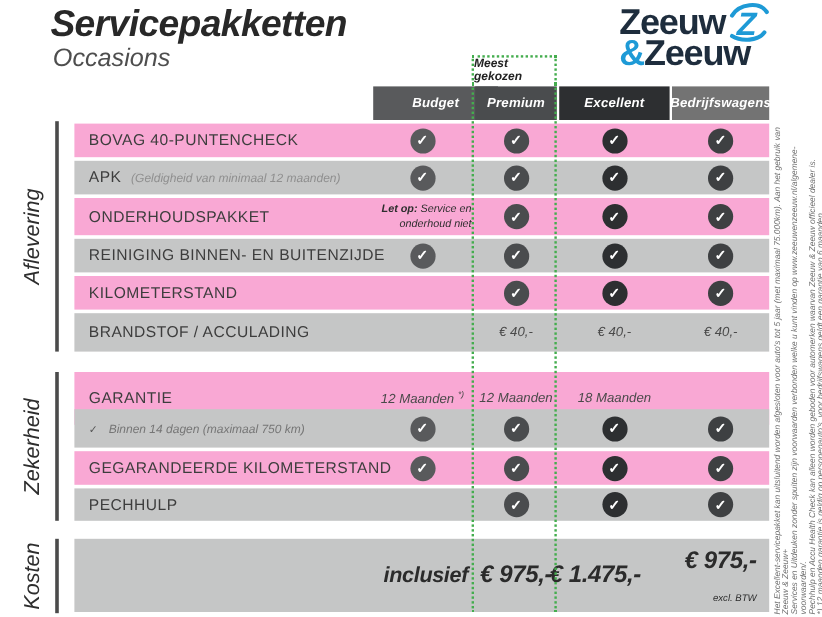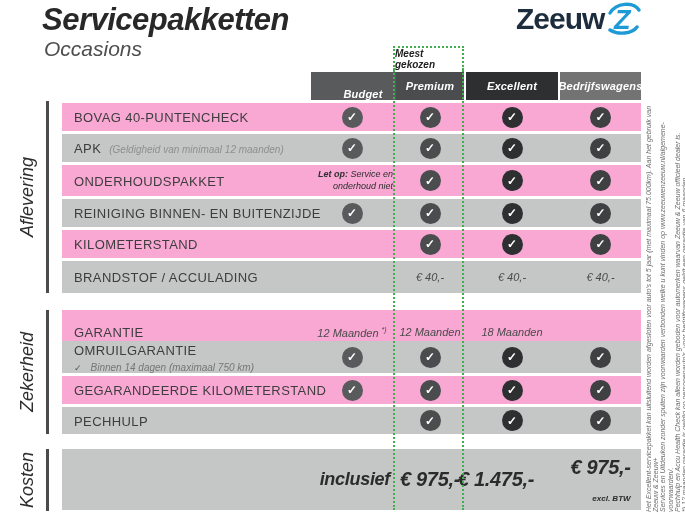--- a/index.html
+++ b/index.html
@@ -33,21 +33,21 @@
   .cell{position:absolute;top:0;height:100%;display:flex;align-items:center;justify-content:center;box-sizing:border-box}
   .circle{width:21px;height:21px;border-radius:50%;color:#fff;display:flex;align-items:center;justify-content:center;font-size:12px;font-weight:bold}
   .cell-text{font-style:italic;font-size:11px;color:#4a4a4a;white-space:nowrap}
   .cell-text sup{font-size:7px}
   .note{font-size:9px;font-style:italic;color:#2e2e2e;text-align:right;line-height:1.3;width:100px}
   .note b{font-weight:bold}
 
   .price{font-style:italic;font-weight:bold;color:#2b2b2b;font-size:20px;letter-spacing:-0.3px;white-space:nowrap}
   .price-incl{font-size:18px}
   .price-stack{display:flex;flex-direction:column;align-items:flex-end}
-  .price-sub{font-size:8px;font-weight:bold;font-style:italic;color:#2b2b2b;margin-top:15px}
+  .price-sub{font-size:8px;font-weight:normal;font-style:italic;color:#2b2b2b;margin-top:15px}
 
   .side-bar{position:absolute;left:46px;width:3px;background:#4b4b4b}
   .side-label{position:absolute;left:27px;transform:translate(-50%,-50%) rotate(-90deg);font-size:18px;font-style:italic;color:#2d2d2d;white-space:nowrap}
 
   .disclaimer{position:absolute;left:645px;top:92px;width:420px;height:28px;transform-origin:0 0;transform:rotate(-90deg) translateX(-420px);font-size:7px;line-height:7.2px;font-style:italic;color:#6f6f6f}
 </style>
 </head>
 <body>
 
 <div class="page">
@@ -57,30 +57,33 @@
 
   <div class="logo">
     <div class="l1">
       <span>Zeeuw</span>
       <svg width="36" height="34" viewBox="0 0 36 34">
         <path d="M4 12 C 10 2, 27 0, 33 9" stroke="#1e9ad6" stroke-width="3.4" fill="none" stroke-linecap="round"></path>
         <path d="M4 29 C 12 34, 26 33, 31 26" stroke="#1e9ad6" stroke-width="3.4" fill="none" stroke-linecap="round"></path>
         <text x="8" y="28" font-size="27" font-weight="bold" font-style="italic" fill="#1e9ad6" font-family="Liberation Sans, sans-serif">Z</text>
       </svg>
     </div>
+    <div class="l2">
+      <span class="amp">&amp;</span><span>Zeeuw</span>
+    </div>
   </div>
 
   <div class="badge">
     <span>Meest gekozen</span>
   </div>
   <div class="dot-v" style="left:393px"></div>
   <div class="dot-v" style="left:462px"></div>
 
   <div id="table">
-      <div class="header-cell" style="left: 311px; top: 72px; width: 104px; height: 28px; background: rgb(89, 90, 92); align-items: flex-end;">
+      <div class="header-cell" style="left: 311px; top: 72px; width: 104px; height: 28px; background: rgb(89, 90, 92);">
         <span>Budget</span>
       </div>
       <div class="header-cell" style="left: 396px; top: 72px; width: 68px; height: 28px; background: rgb(74, 76, 78);">
         <span>Premium</span>
       </div>
       <div class="header-cell" style="left: 466px; top: 72px; width: 92px; height: 28px; background: rgb(45, 47, 49);">
         <span>Excellent</span>
       </div>
       <div class="header-cell" style="left: 560px; top: 72px; width: 81px; height: 28px; background: #737373;">
         <span>Bedrijfswagens</span>
@@ -181,21 +184,21 @@
           <span class="cell-text"><span>12 Maanden</span> <sup>*)</sup></span>
         </div>
         <div class="cell" style="left: 334px; width: 68px;">
           <span class="cell-text"><span>12 Maanden</span></span>
         </div>
         <div class="cell" style="left: 404px; width: 92px;">
           <span class="cell-text"><span>18 Maanden</span></span>
         </div>
       </div>
       <div class="row dark" style="top: 341px; height: 32px;">
-        <div class="row-label-wrap"><span class="lbl">OMRUILGARANTIE</span><div class="sub-line"><span class="sub-check">✓</span><span>Binnen 14 dagen (maximaal 750 km)</span></div></div>
+        <div class="row-label-wrap"><div class="sub-line"><span class="sub-check">✓</span><span>Binnen 14 dagen (maximaal 750 km)</span></div></div>
         <div class="cell" style="left: 249px; width: 82px;">
           <span class="circle" style="background: rgb(89, 90, 92);">✓</span>
         </div>
         <div class="cell" style="left: 334px; width: 68px;">
           <span class="circle" style="background: rgb(74, 76, 78);">✓</span>
         </div>
         <div class="cell" style="left: 404px; width: 92px;">
           <span class="circle" style="background: rgb(45, 47, 49);">✓</span>
         </div>
         <div class="cell" style="left: 498px; width: 81px;">

